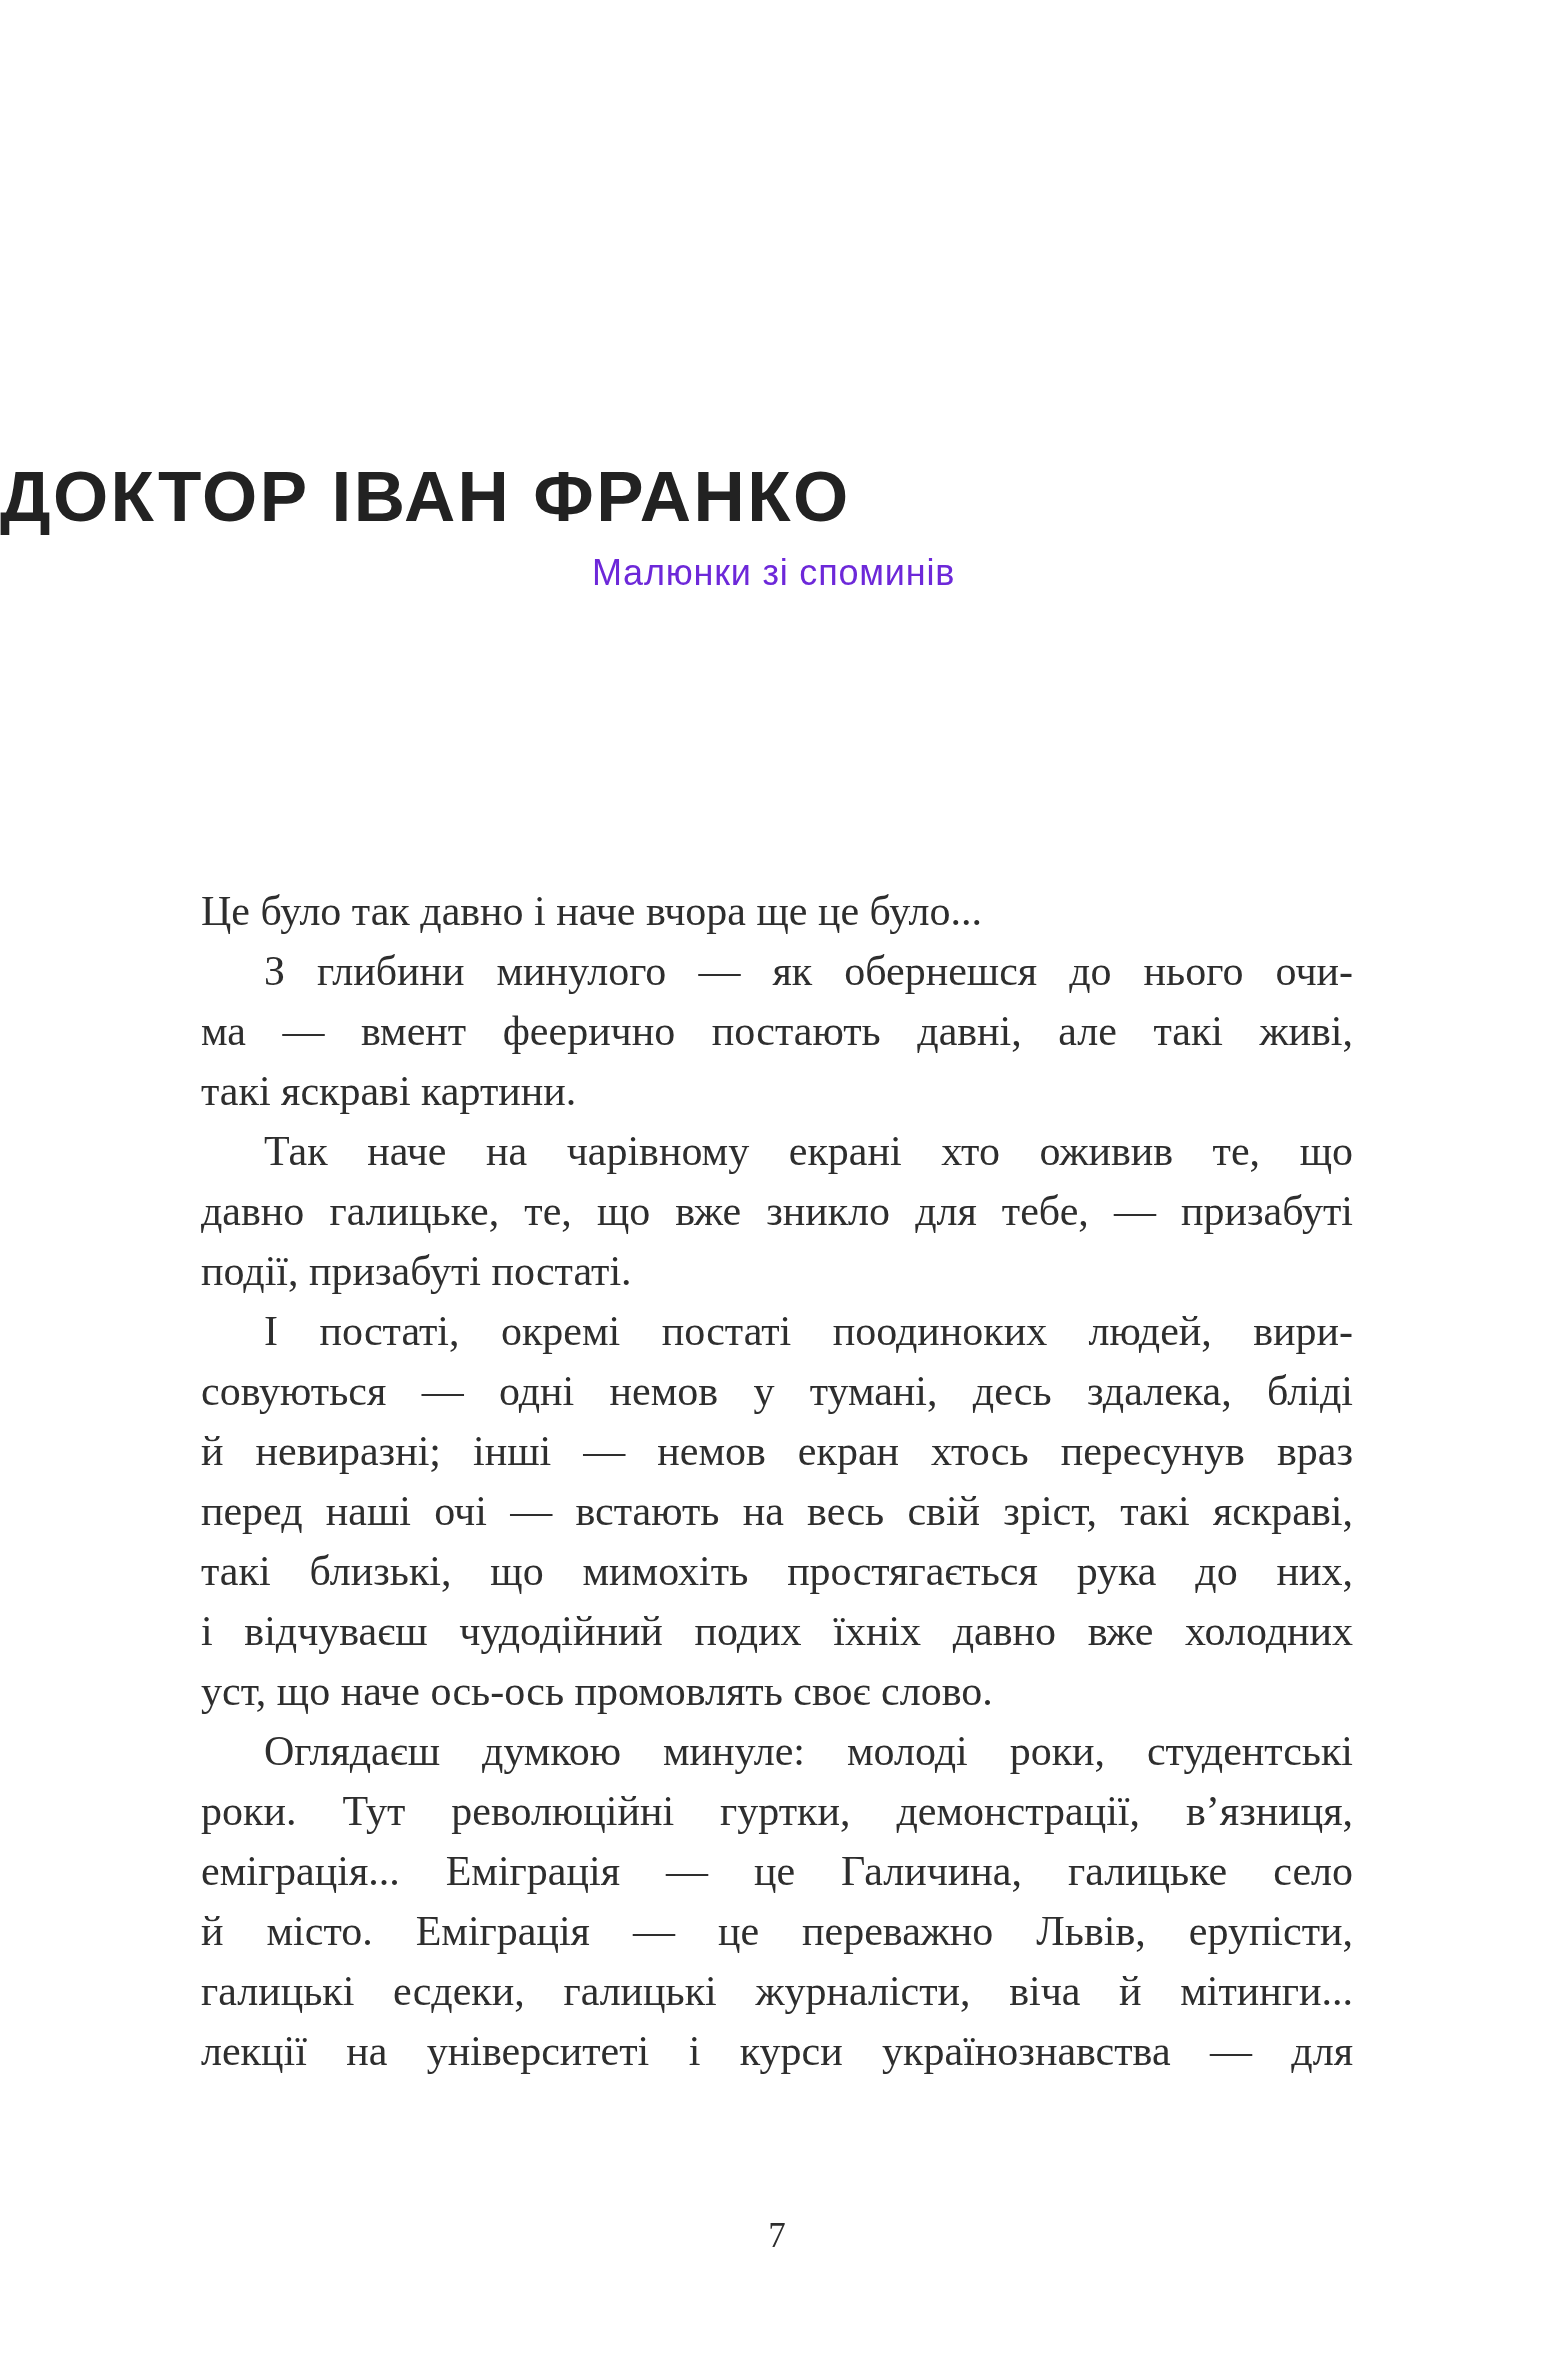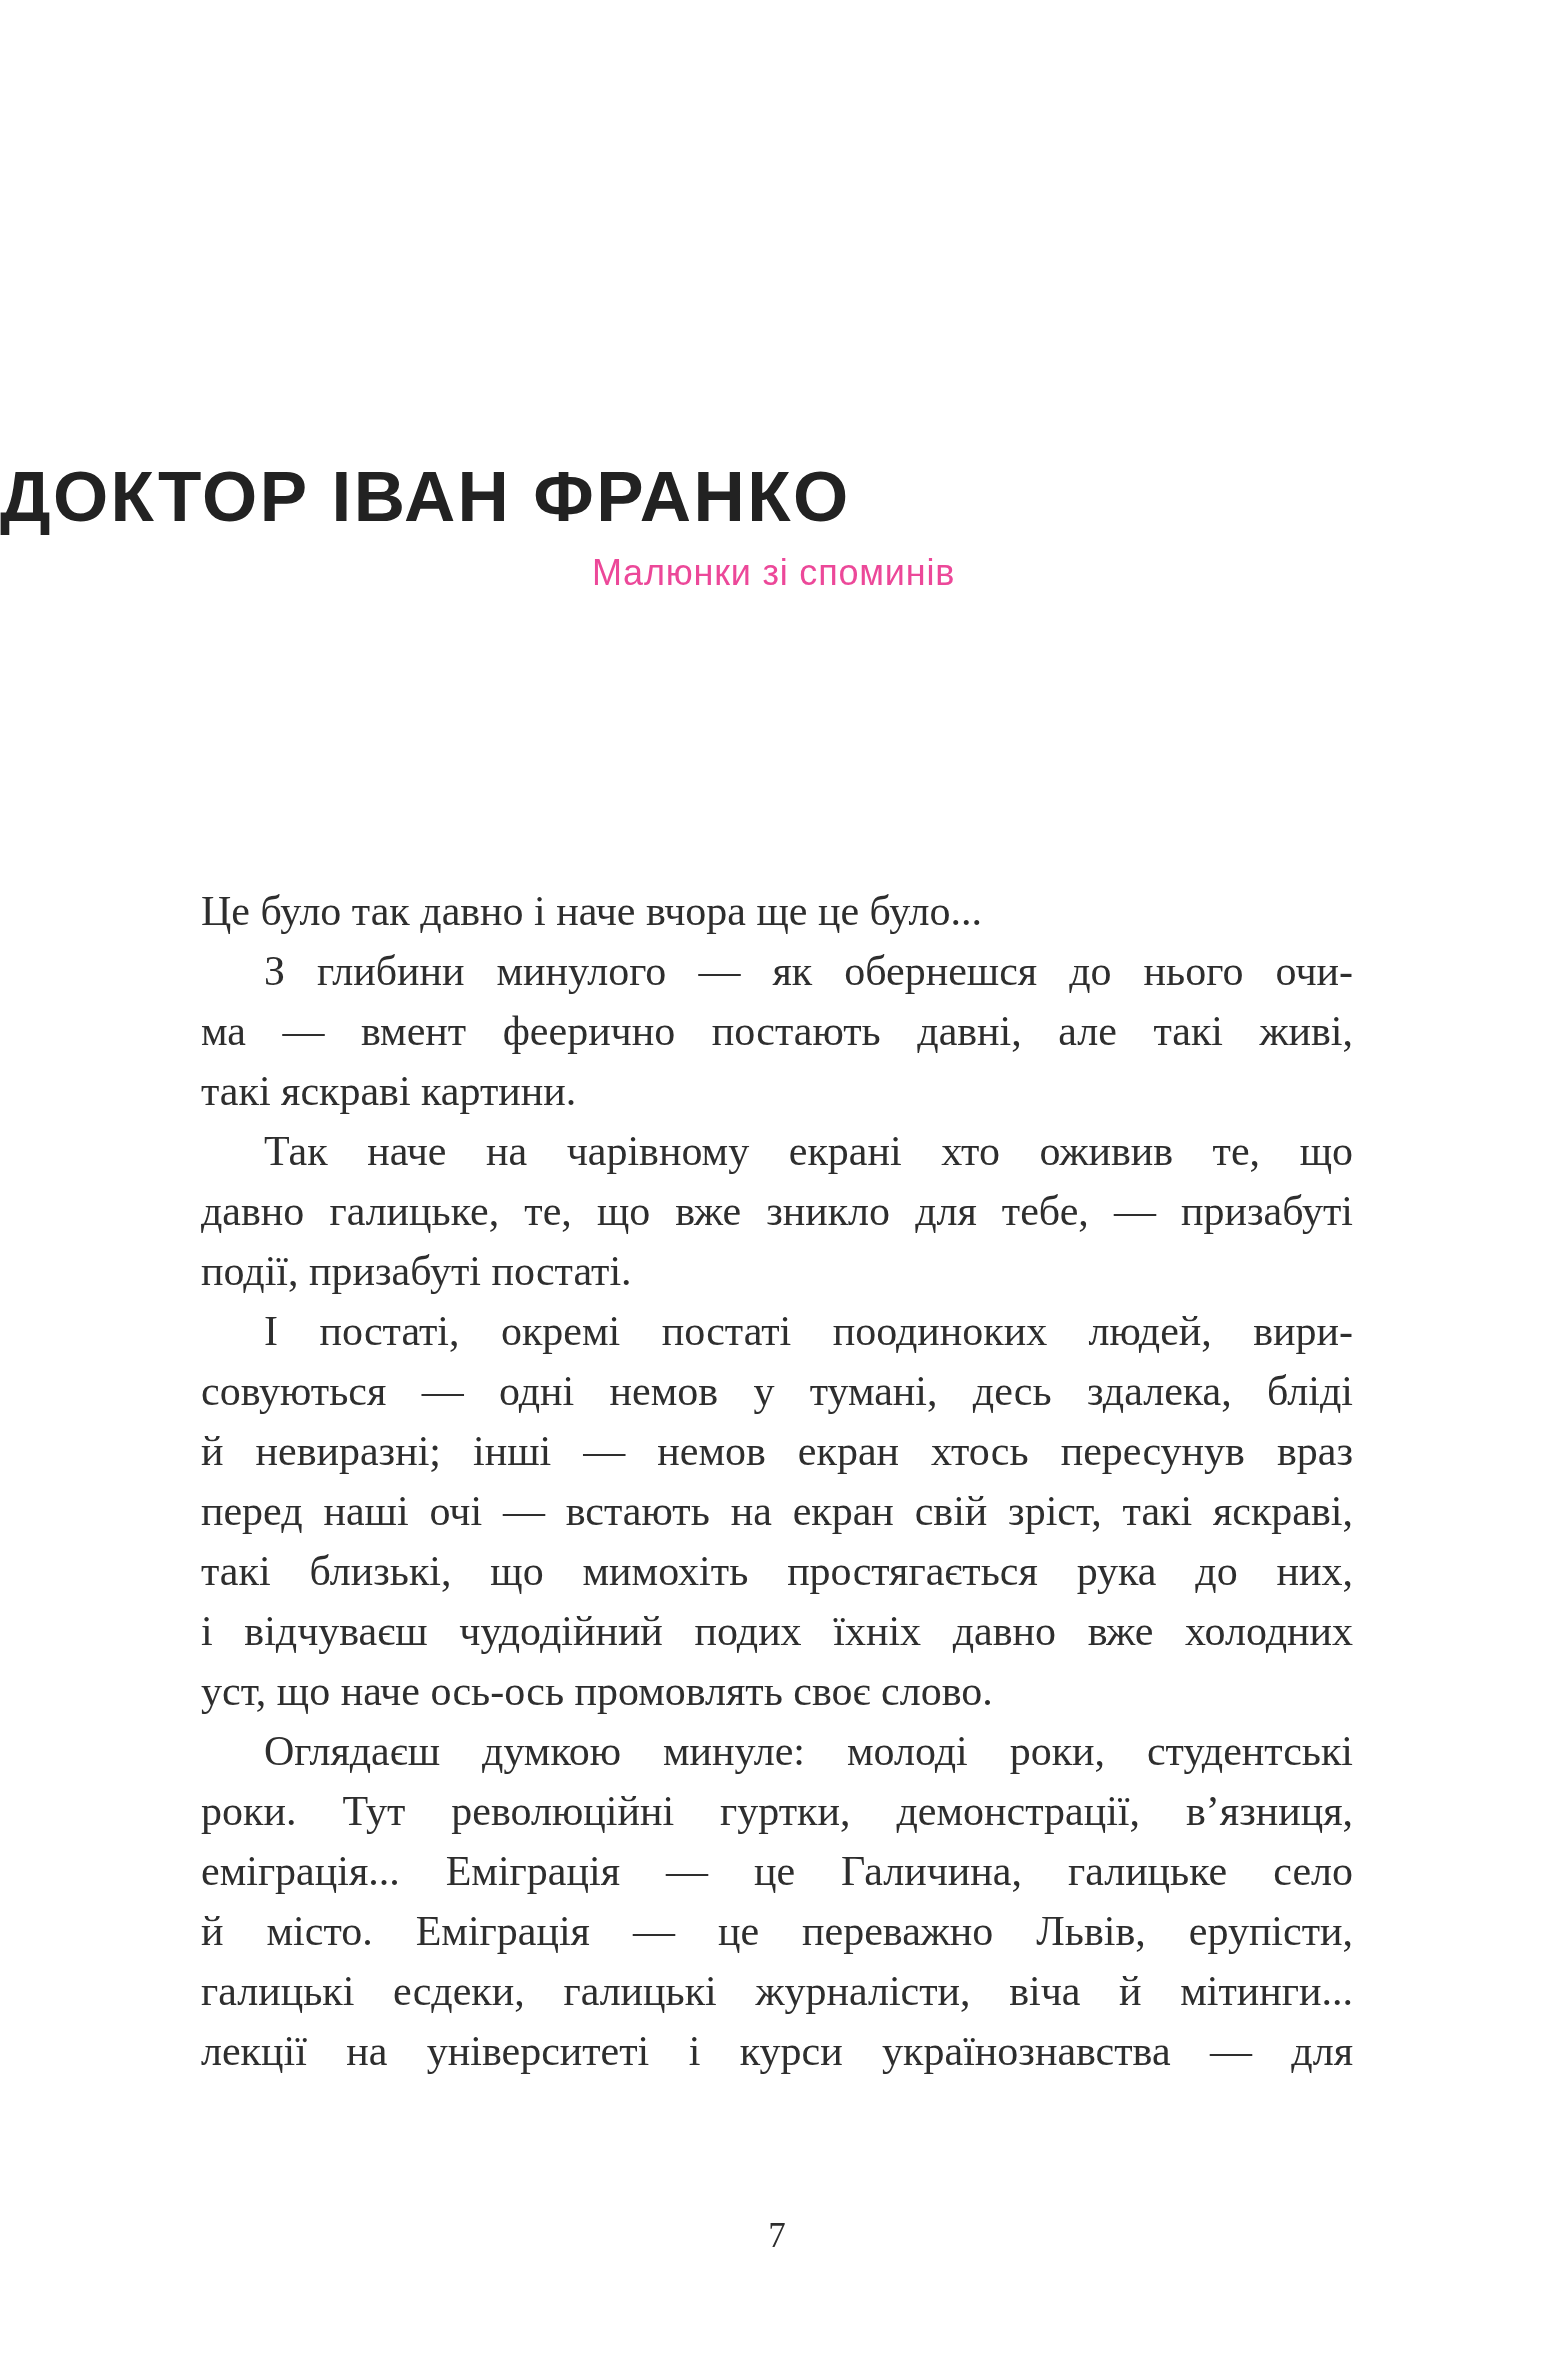--- a/index.html
+++ b/index.html
@@ -31,21 +31,21 @@
   .subtitle {
     position: absolute;
     top: 525px;
     left: 0;
     width: 100%;
     text-align: center;
     font-family: "Liberation Sans", "DejaVu Sans", sans-serif;
     font-size: 36px;
     font-weight: 400;
     letter-spacing: 0.8px;
-    color: #ec4899;
+    color: #6d28d9;
     line-height: 1;
     white-space: nowrap;
   }
   .body-text {
     position: absolute;
     top: 881px;
     left: 201px;
     width: 1152px;
     font-size: 42px;
     color: #2e2e2e;
@@ -84,21 +84,21 @@
       <div class="line last">Це було так давно і наче вчора ще це було...</div>
       <div class="line indent">З глибини минулого — як обернешся до нього очи-</div>
       <div class="line">ма — вмент феерично постають давні, але такі живі,</div>
       <div class="line last">такі яскраві картини.</div>
       <div class="line indent">Так наче на чарівному екрані хто оживив те, що</div>
       <div class="line">давно галицьке, те, що вже зникло для тебе, — призабуті</div>
       <div class="line last">події, призабуті постаті.</div>
       <div class="line indent">І постаті, окремі постаті поодиноких людей, вири-</div>
       <div class="line">совуються — одні немов у тумані, десь здалека, бліді</div>
       <div class="line">й невиразні; інші — немов екран хтось пересунув враз</div>
-      <div class="line">перед наші очі — встають на екран свій зріст, такі яскраві,</div>
+      <div class="line">перед наші очі — встають на весь свій зріст, такі яскраві,</div>
       <div class="line">такі близькі, що мимохіть простягається рука до них,</div>
       <div class="line">і відчуваєш чудодійний подих їхніх давно вже холодних</div>
       <div class="line last">уст, що наче ось-ось промовлять своє слово.</div>
       <div class="line indent">Оглядаєш думкою минуле: молоді роки, студентські</div>
       <div class="line">роки. Тут революційні гуртки, демонстрації, в’язниця,</div>
       <div class="line">еміграція... Еміграція — це Галичина, галицьке село</div>
       <div class="line">й місто. Еміграція — це переважно Львів, ерупісти,</div>
       <div class="line">галицькі есдеки, галицькі журналісти, віча й мітинги...</div>
       <div class="line">лекції на університеті і курси українознавства — для</div>
     </div>

